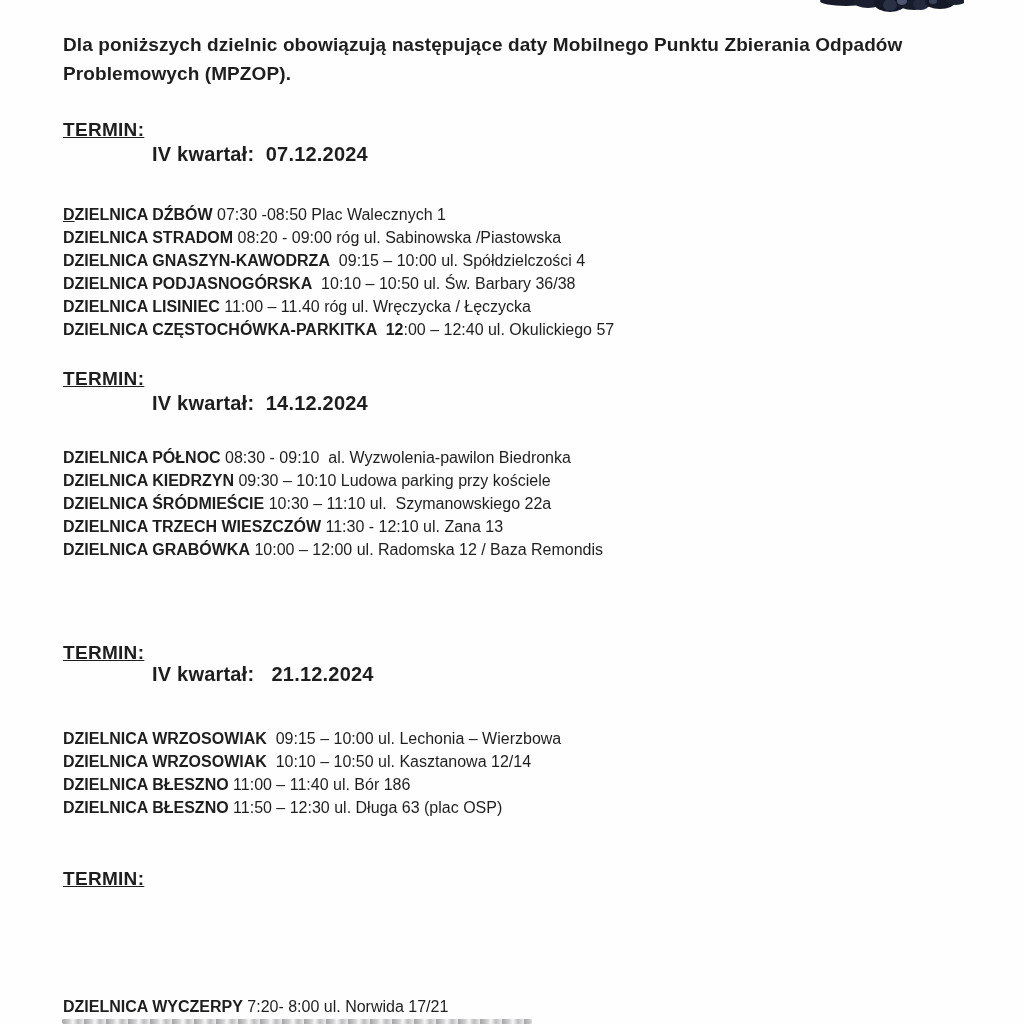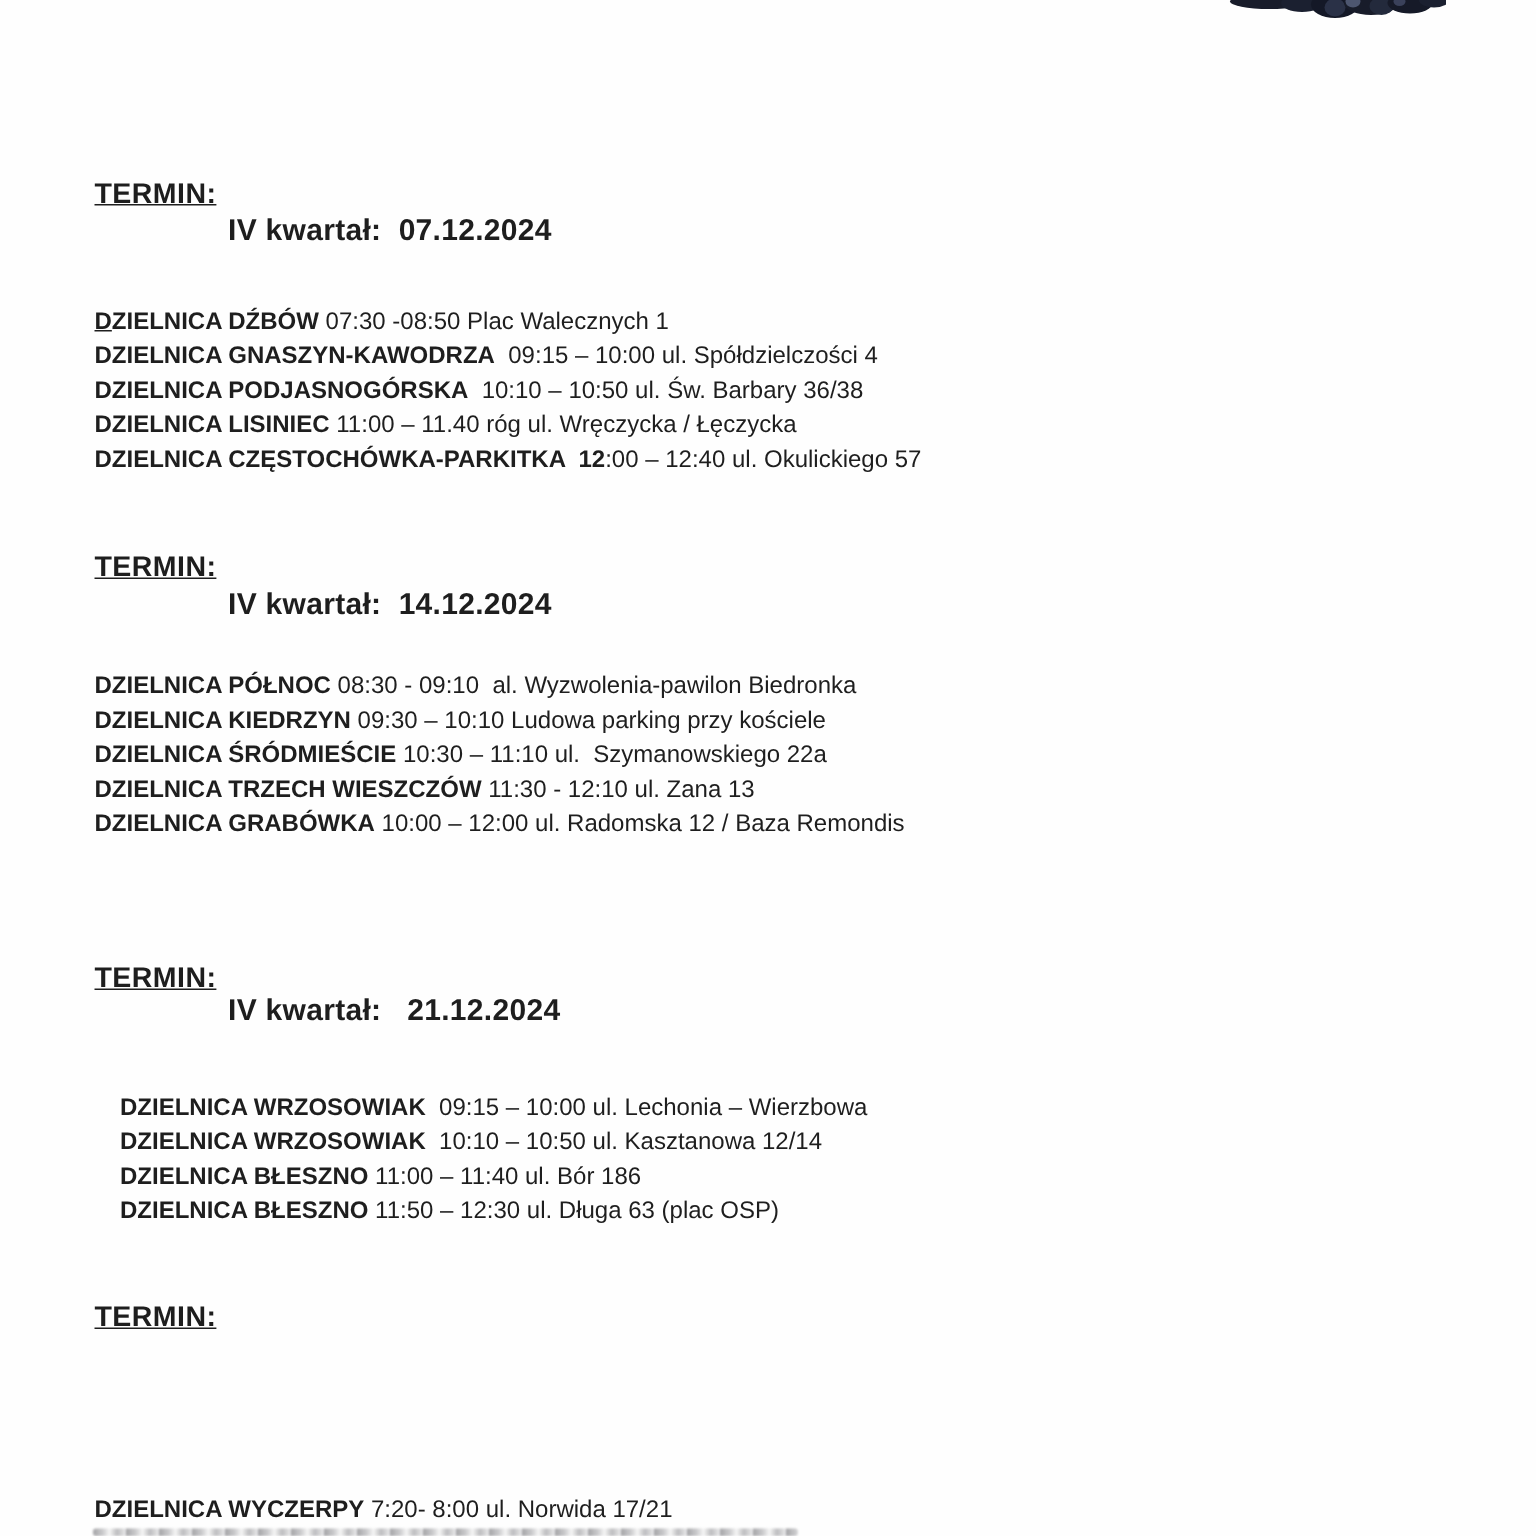--- a/index.html
+++ b/index.html
@@ -65,21 +65,21 @@
   .d2 { top: 663px; }
   .d3 { top: 912px; }
   
   .list {
     position: absolute;
     left: 63px;
     width: 700px;
   }
   .l0 { top: 203px; }
   .l1 { top: 446px; }
-  .l2 { top: 727px; margin-left: 17px; }
+  .l2 { top: 727px; }
   .l3 { top: 995px; }
   .entry {
     font-size: 16px;
     line-height: 23px;
     white-space: pre-wrap;
   }
   .dname { font-weight: bold; }
   .dinfo { font-weight: normal; }
   
   .ufl { display: inline-block; }
@@ -113,25 +113,27 @@
       <ellipse cx="72" cy="5" rx="7" ry="6" fill="#2a3147"></ellipse>
       <ellipse cx="96" cy="2" rx="18" ry="8" fill="#181c2a"></ellipse>
       <ellipse cx="103" cy="4" rx="8" ry="6" fill="#232a3c"></ellipse>
       <ellipse cx="122" cy="2" rx="15" ry="7" fill="#161a28"></ellipse>
       <ellipse cx="138" cy="0" rx="10" ry="5" fill="#1b2030"></ellipse>
       <ellipse cx="84" cy="1" rx="5" ry="4" fill="#4d5670"></ellipse>
       <ellipse cx="115" cy="1" rx="4" ry="3" fill="#3a415a"></ellipse>
     </svg>
   </div>
 
+  <div class="intro">Dla poniższych dzielnic obowiązują następujące daty Mobilnego Punktu Zbierania Odpadów Problemowych (MPZOP).</div>
 
   <div class="termin t0">TERMIN:</div>
   <div class="dateline d0">IV kwartał:  07.12.2024</div>
   <div class="list l0">
     <div class="entry"><span class="dname ufl">DZIELNICA DŹBÓW</span><span class="dinfo"> 07:30 -08:50 Plac Walecznych 1</span></div>
+    <div class="entry"><span class="dname">DZIELNICA STRADOM</span><span class="dinfo"> 08:20 - 09:00 róg ul. Sabinowska /Piastowska</span></div>
     <div class="entry"><span class="dname">DZIELNICA GNASZYN-KAWODRZA</span><span class="dinfo">  09:15 – 10:00 ul. Spółdzielczości 4</span></div>
     <div class="entry"><span class="dname">DZIELNICA PODJASNOGÓRSKA</span><span class="dinfo">  10:10 – 10:50 ul. Św. Barbary 36/38</span></div>
     <div class="entry"><span class="dname">DZIELNICA LISINIEC</span><span class="dinfo"> 11:00 – 11.40 róg ul. Wręczycka / Łęczycka</span></div>
     <div class="entry"><span class="dname">DZIELNICA CZĘSTOCHÓWKA-PARKITKA  12</span><span class="dinfo">:00 – 12:40 ul. Okulickiego 57</span></div>
   </div>
 
   <div class="termin t1">TERMIN:</div>
   <div class="dateline d1">IV kwartał:  14.12.2024</div>
   <div class="list l1">
     <div class="entry"><span class="dname">DZIELNICA PÓŁNOC</span><span class="dinfo"> 08:30 - 09:10  al. Wyzwolenia-pawilon Biedronka</span></div>

